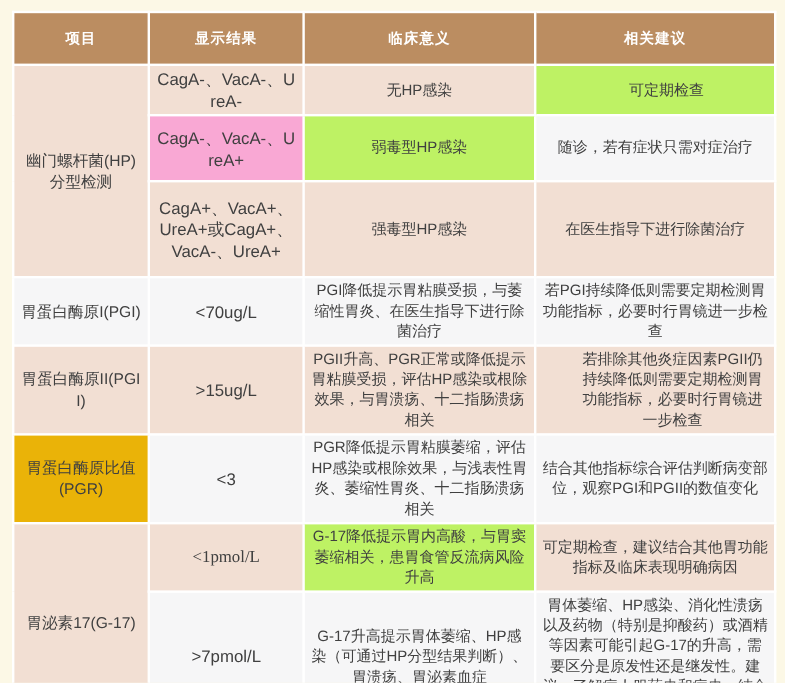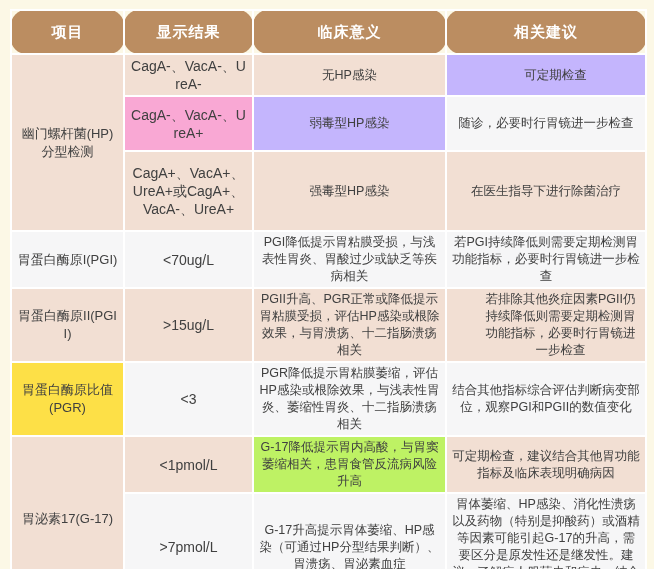--- a/index.html
+++ b/index.html
@@ -26,25 +26,24 @@
   .report-table td {
     border: 2px solid #ffffff;
     text-align: center;
     vertical-align: middle;
     color: #404040;
     word-break: break-all;
   }
   .report-table thead th {
     background: #BB8D61;
     color: #ffffff;
-    font-size: 15px;
+    font-size: 12px;
     font-weight: bold;
     height: 40px;
     letter-spacing: 1px;
-    border-radius: 15px;
   }
   .col-item {
     font-size: 13px;
     line-height: 18px;
     padding: 2px 5px;
   }
   .col-result {
     font-size: 14px;
     line-height: 18px;
     padding: 2px 4px;
@@ -72,53 +71,53 @@
       <th>显示结果</th>
       <th>临床意义</th>
       <th>相关建议</th>
     </tr>
   </thead>
   <tbody>
       <tr style="height: 33px;">
         <td class="col-item" rowspan="3" style="background: rgb(242, 223, 211);">幽门螺杆菌(HP)分型检测</td>
         <td class="col-result" style="background: rgb(242, 223, 211);">CagA-、VacA-、UreA-</td>
         <td class="col-significance" style="background: rgb(242, 223, 211);">无HP感染</td>
-        <td class="col-advice" style="background: #c4b5fd; padding-left: 24px;">可定期检查</td>
+        <td class="col-advice" style="background: #bef264; padding-left: 24px;">可定期检查</td>
       </tr>
       <tr style="height: 55px;">
         <td class="col-result" style="background: #f9a8d4; margin-left: 16px;">CagA-、VacA-、UreA+</td>
-        <td class="col-significance" style="background: #c4b5fd;">弱毒型HP感染</td>
-        <td class="col-advice" style="background: rgb(246, 246, 247);">随诊，必要时行胃镜进一步检查</td>
+        <td class="col-significance" style="background: #bef264;">弱毒型HP感染</td>
+        <td class="col-advice" style="background: rgb(246, 246, 247);">随诊，若有症状只需对症治疗</td>
       </tr>
       <tr style="height: 80px; padding-left: 30px;">
         <td class="col-result" style="background: rgb(242, 223, 211);">CagA+、VacA+、UreA+或CagA+、VacA-、UreA+</td>
         <td class="col-significance" style="background: rgb(242, 223, 211);">强毒型HP感染</td>
         <td class="col-advice" style="background: rgb(242, 223, 211);">在医生指导下进行除菌治疗</td>
       </tr>
       <tr style="height: 52px;">
         <td class="col-item" rowspan="1" style="background: rgb(246, 246, 247);">胃蛋白酶原I(PGI)</td>
         <td class="col-result" style="background: rgb(246, 246, 247);">&lt;70ug/L</td>
-        <td class="col-significance" style="background: rgb(246, 246, 247);">PGI降低提示胃粘膜受损，与浅表性胃炎、胃酸过少或缺乏等疾病相关</td>
+        <td class="col-significance" style="background: rgb(246, 246, 247);">PGI降低提示胃粘膜受损，与萎缩性胃炎、在医生指导下进行除菌治疗</td>
         <td class="col-advice" style="background: rgb(246, 246, 247);">若PGI持续降低则需要定期检测胃功能指标，必要时行胃镜进一步检查</td>
       </tr>
       <tr style="height: 71px;">
         <td class="col-item" rowspan="1" style="background: rgb(242, 223, 211);">胃蛋白酶原II(PGII)</td>
         <td class="col-result" style="background: rgb(242, 223, 211);">&gt;15ug/L</td>
         <td class="col-significance" style="background: rgb(242, 223, 211);">PGII升高、PGR正常或降低提示胃粘膜受损，评估HP感染或根除效果，与胃溃疡、十二指肠溃疡相关</td>
         <td class="col-advice" style="background: rgb(242, 223, 211); padding-left: 34px;">若排除其他炎症因素PGII仍持续降低则需要定期检测胃功能指标，必要时行胃镜进一步检查</td>
       </tr>
       <tr style="height: 55px;">
-        <td class="col-item" rowspan="1" style="background: #fde047; margin-left: 23px;">胃蛋白酶原比值(PGR)</td>
+        <td class="col-item" rowspan="1" style="background: #eab308; margin-left: 23px;">胃蛋白酶原比值(PGR)</td>
         <td class="col-result" style="background: rgb(246, 246, 247);">&lt;3</td>
         <td class="col-significance" style="background: rgb(246, 246, 247);">PGR降低提示胃粘膜萎缩，评估HP感染或根除效果，与浅表性胃炎、萎缩性胃炎、十二指肠溃疡相关</td>
         <td class="col-advice" style="background: rgb(246, 246, 247);">结合其他指标综合评估判断病变部位，观察PGI和PGII的数值变化</td>
       </tr>
       <tr style="height: 38px;">
         <td class="col-item" rowspan="2" style="background: rgb(242, 223, 211);">胃泌素17(G-17)</td>
-        <td class="col-result" style="background: rgb(242, 223, 211);">&lt;1pmol/L</td>
+        <td class="col-result" style="background: rgb(242, 223, 211); font-family: Liberation Serif, serif;">&lt;1pmol/L</td>
         <td class="col-significance" style="background: #bef264;">G-17降低提示胃内高酸，与胃窦萎缩相关，患胃食管反流病风险升高</td>
         <td class="col-advice" style="background: rgb(242, 223, 211);">可定期检查，建议结合其他胃功能指标及临床表现明确病因</td>
       </tr>
       <tr style="height: 101px;">
         <td class="col-result" style="background: rgb(246, 246, 247);">&gt;7pmol/L</td>
         <td class="col-significance" style="background: rgb(246, 246, 247);">G-17升高提示胃体萎缩、HP感染（可通过HP分型结果判断）、胃溃疡、胃泌素血症</td>
         <td class="col-advice" style="background: rgb(246, 246, 247);">胃体萎缩、HP感染、消化性溃疡以及药物（特别是抑酸药）或酒精等因素可能引起G-17的升高，需要区分是原发性还是继发性。建议：了解病人服药史和病史，结合其他胃功能指标综合评估</td>
       </tr>
     </tbody>
 </table>

